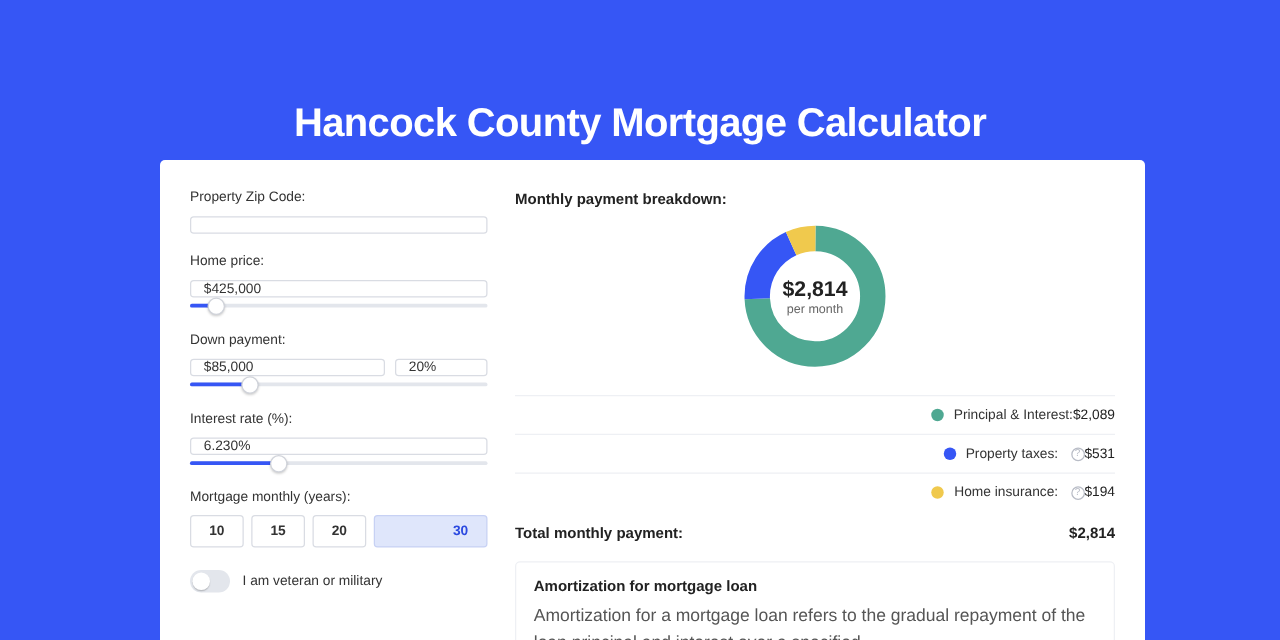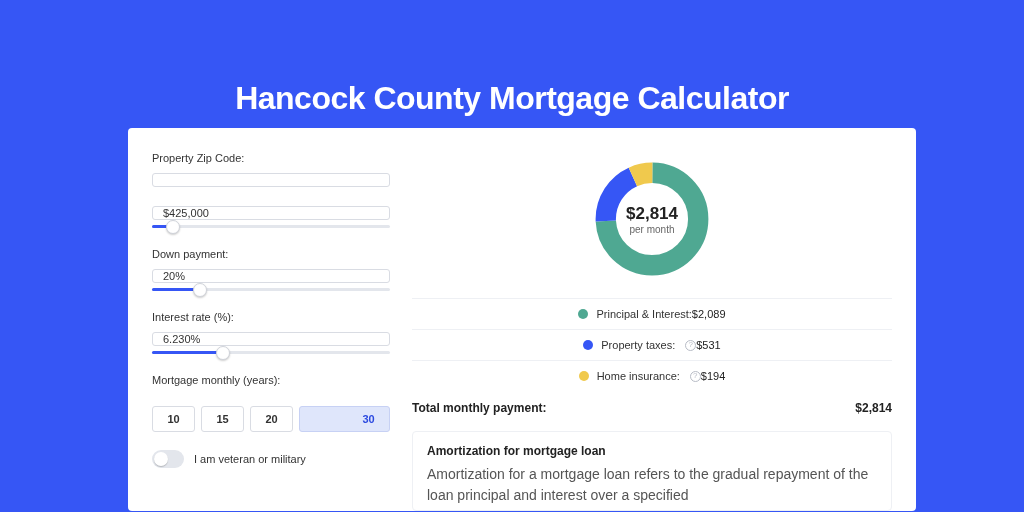--- a/index.html
+++ b/index.html
@@ -65,21 +65,21 @@
   }
   .slider-thumb {
     position:absolute; top:0; width:14px; height:14px; border-radius:50%;
     background:#fff; border:1px solid #d0d3da; box-shadow:0 1px 2px rgba(0,0,0,0.2);
     transform:translateX(-50%);
   }
   .row-2 { display:flex; gap:8px; }
   .row-2 .col-a { flex: 0 0 156px; }
   .row-2 .col-b { flex: 1; }
 
-  .period-buttons { display:flex; gap:6px; margin-top:20px;}
+  .period-buttons { display:flex; gap:6px; margin-top:8px;}
   .period-btn {
     flex:1; height:26px; border:1px solid #d9dce3; border-radius:3px;
     background:#fff; font-size:11px; color:#333; display:flex;
     align-items:center; justify-content:center; cursor:pointer;
     font-weight:600;
   }
   .period-btn.active { background:#dfe6fb; border-color:#c7d1f4; color:#2c4ae0;padding-left:48px; }
 
   .toggle-row { display:flex; align-items:center; gap:10px; margin-top:18px;}
   .toggle {
@@ -100,21 +100,21 @@
   }
   .donut { position:relative; width:122px; height:122px; }
   .donut-center {
     position:absolute; inset:0; display:flex; flex-direction:column;
     align-items:center; justify-content:center;
   }
   .donut-amount { font-size:17px; font-weight:700; color:#222; }
   .donut-sub { font-size:10px; color:#666; }
 
   .legend-row {
-    display:flex; align-items:center; justify-content:center;
+    display:flex; align-items:center; justify-content:flex-end;
     padding:9px 0; border-top:1px solid #eef0f4;
   }
   .legend-row:last-of-type { border-bottom:1px solid #eef0f4; }
   .legend-left { display:flex; align-items:center; gap:8px; }
   .swatch { width:10px; height:10px; border-radius:50%; }
   .legend-label { font-size:11px; color:#333; }
   .legend-val { font-size:11px; color:#222; }
   .info-icon {
     width:11px; height:11px; display:inline-flex; align-items:center; justify-content:center;
     border:1px solid #b8bcc6; color:#b8bcc6; border-radius:50%;
@@ -141,31 +141,35 @@
 
 <div class="card">
   <div class="left-col">
 
     <div class="field-group">
       <div class="field-label">Property Zip Code:</div>
       <input class="text-input" value="" style="">
     </div>
 
     <div class="field-group">
+      <div class="field-label">Home price:</div>
       <input class="text-input" value="$425,000" style="">
       <div class="slider">
         <div class="slider-track"></div>
         <div class="slider-fill" style="width:9%"></div>
         <div class="slider-thumb" style="left:9%"></div>
       </div>
     </div>
 
     <div class="field-group">
       <div class="field-label">Down payment:</div>
       <div class="row-2">
+        <div class="col-a">
+          <input class="text-input" value="$85,000" style="">
+        </div>
         <div class="col-b">
           <input class="text-input" value="20%" style="">
         </div>
       </div>
       <div class="slider">
         <div class="slider-track"></div>
         <div class="slider-fill" style="width:20%"></div>
         <div class="slider-thumb" style="left:20%"></div>
       </div>
     </div>
@@ -193,20 +197,21 @@
     <div class="toggle-row">
       <div class="toggle">
         <div class="toggle-knob"></div>
       </div>
       <div class="toggle-label">I am veteran or military</div>
     </div>
 
   </div>
 
   <div class="right-col">
+    <div class="section-title">Monthly payment breakdown:</div>
 
     <div class="donut-wrap">
       <div class="donut">
         <svg width="122" height="122" viewBox="0 0 42 42">
           <circle cx="21" cy="21" r="15.915" fill="none" stroke="#4fa892" stroke-width="7" stroke-dasharray="74.2 25.8" stroke-dashoffset="25"></circle>
           <circle cx="21" cy="21" r="15.915" fill="none" stroke="#3656f5" stroke-width="7" stroke-dasharray="18.9 81.1" stroke-dashoffset="50.8"></circle>
           <circle cx="21" cy="21" r="15.915" fill="none" stroke="#f0c94d" stroke-width="7" stroke-dasharray="6.9 93.1" stroke-dashoffset="31.9"></circle>
         </svg>
         <div class="donut-center">
           <div class="donut-amount">$2,814</div>

